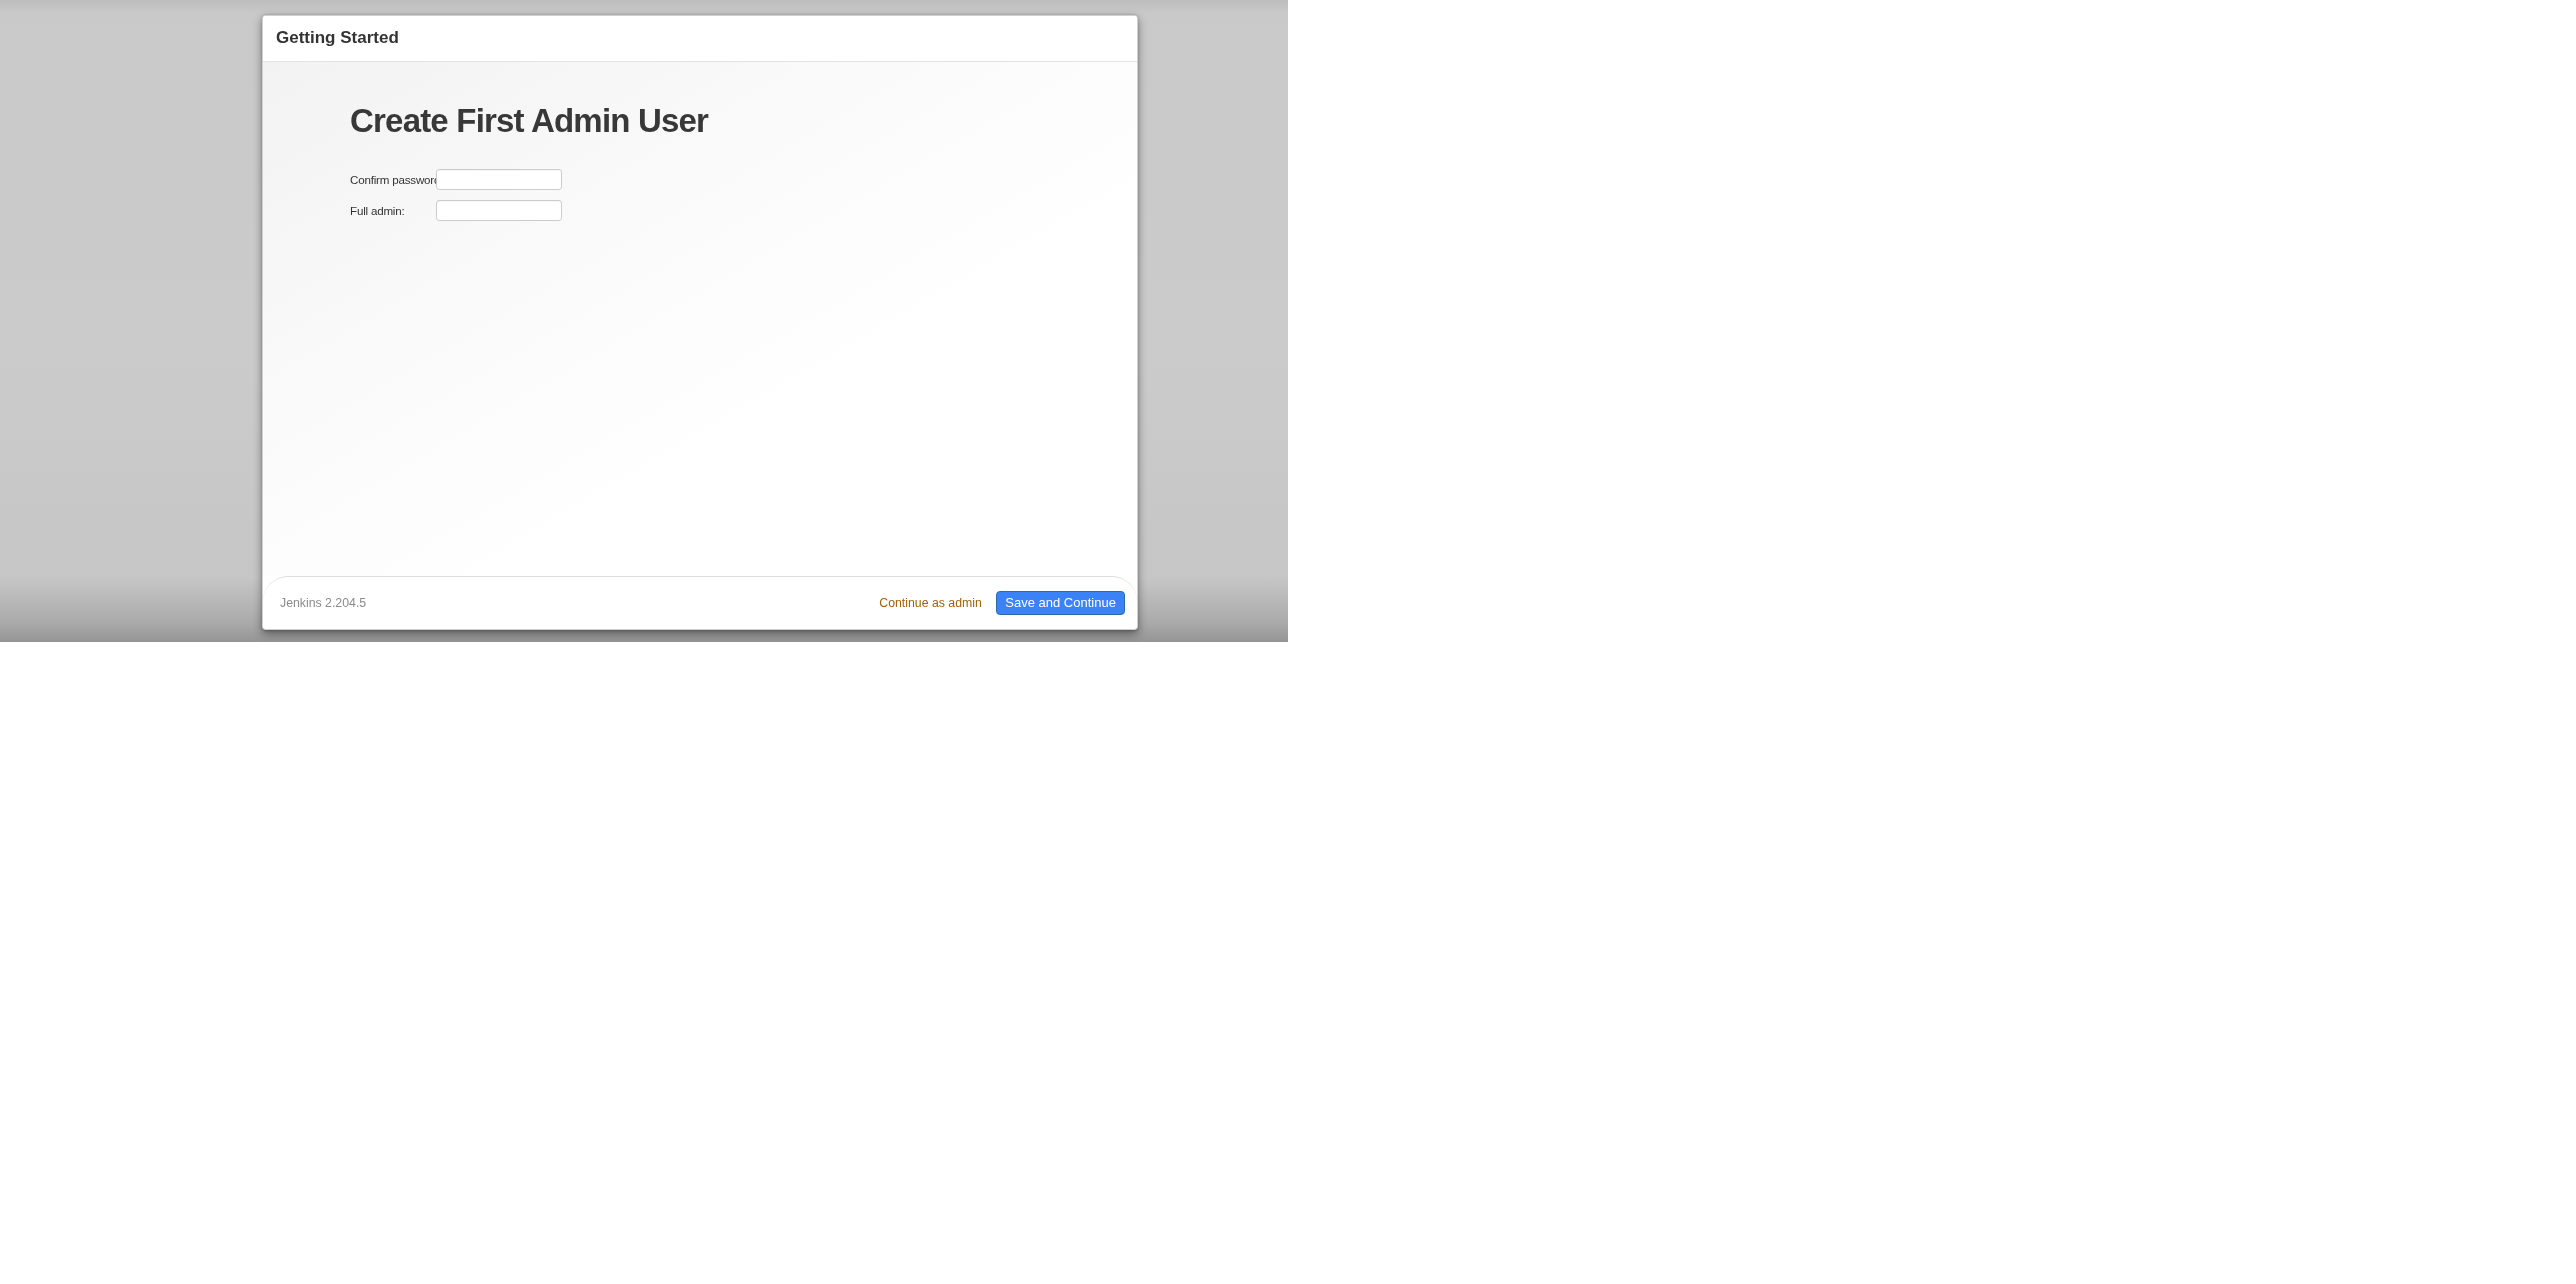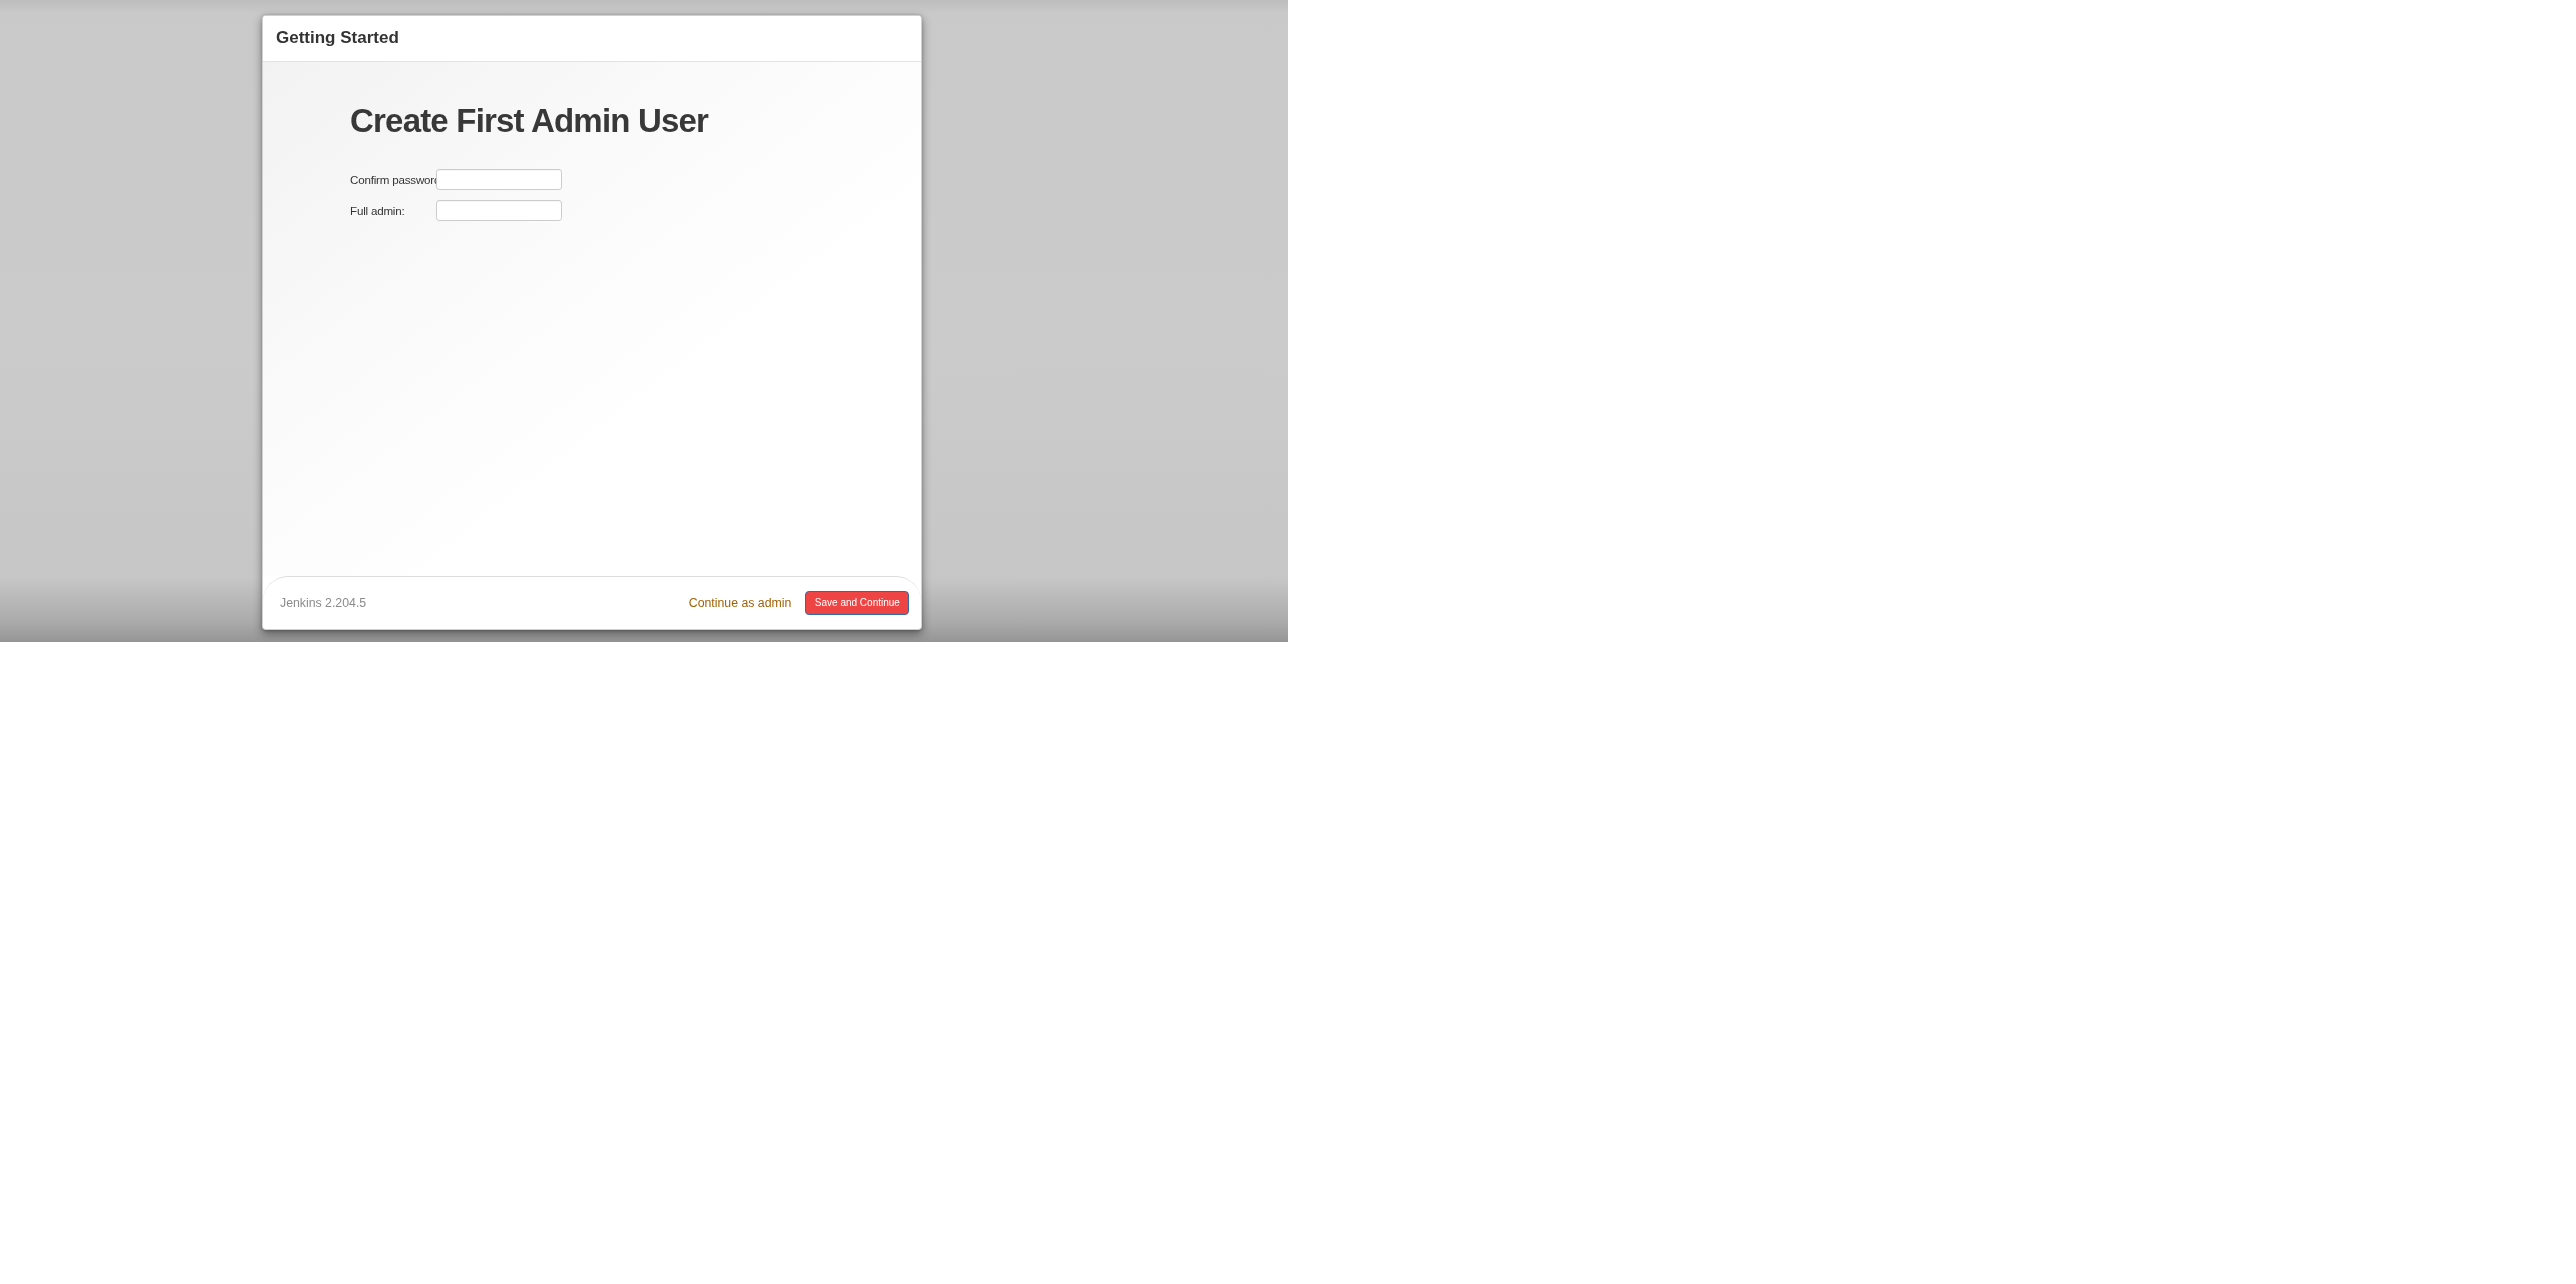--- a/index.html
+++ b/index.html
@@ -9,21 +9,21 @@
     font-family: "Liberation Sans", sans-serif;
   }
   .page {
     width: 100%; height: 100%;
     background: linear-gradient(180deg, #bdbdbd 0%, #c9c9c9 2%, #cbcbcb 55%,
                 #c6c6c6 90%, #aaaaaa 97%, #959595 100%);
     position: relative;
   }
   .modal {
     position: absolute; left: 262px; top: 14.7px;
-    width: 660px; height: 615px;
+    width: 876px; height: 615px;
     background: #ffffff;
     border: 0.8px solid rgba(0,0,0,0.18);
     border-radius: 3.9px;
     box-shadow: 0 3.1px 9.3px rgba(0,0,0,0.42), 0 0.8px 2.3px rgba(0,0,0,0.2);
     display: flex; flex-direction: column;
     overflow: hidden;
   }
   .modal-header {
     flex: 0 0 46px;
     display: flex; align-items: center;
@@ -74,23 +74,23 @@
   }
   .version { font-size: 12.3px; color: #8b8b8b; }
   .spacer { flex: 1 1 auto; }
   .continue-link {
     font-size: 12.3px; color: #a16207;
     text-decoration: none; margin-right: 14px;
     cursor: pointer;
   }
   .btn-primary {
     height: 24px; padding: 0 8.5px;
-    background: #ef4444;
+    background: #3b82f6;
     border: 0.8px solid #2e6da4; border-radius: 3.9px;
-    color: #ffffff; font-family: inherit; font-size: 10px;
+    color: #ffffff; font-family: inherit; font-size: 13px;
     cursor: pointer;
   }
 </style>
 </head>
 <body>
 
 <div class="page">
   <div class="modal">
 
     <div class="modal-header">

